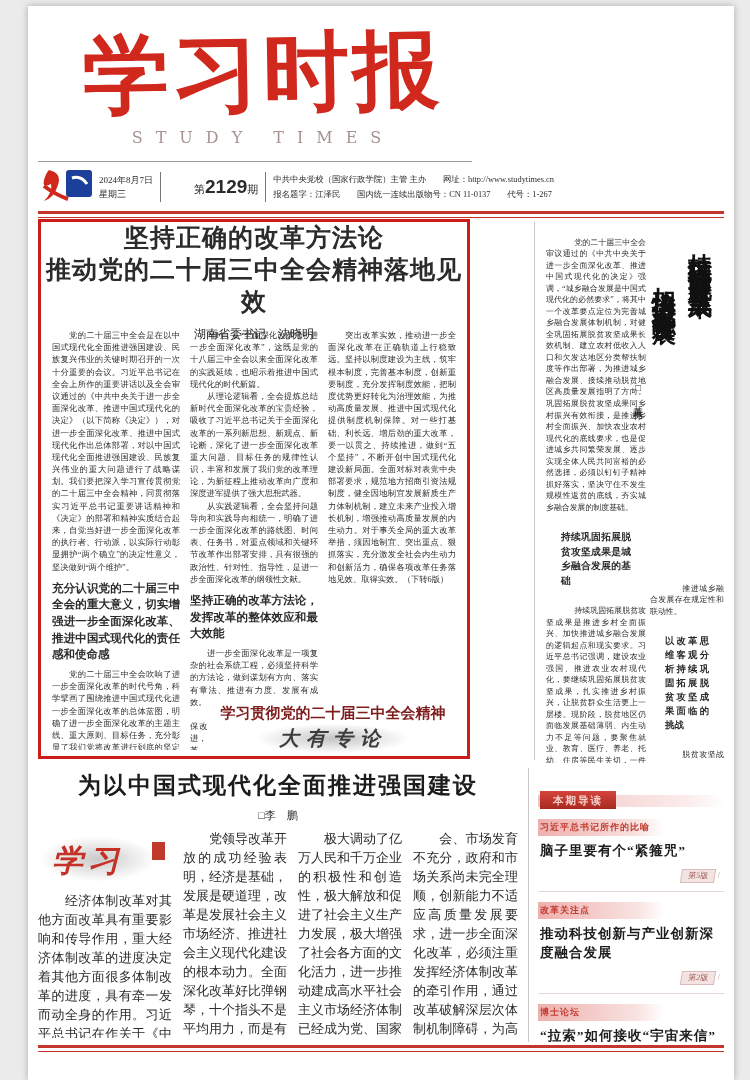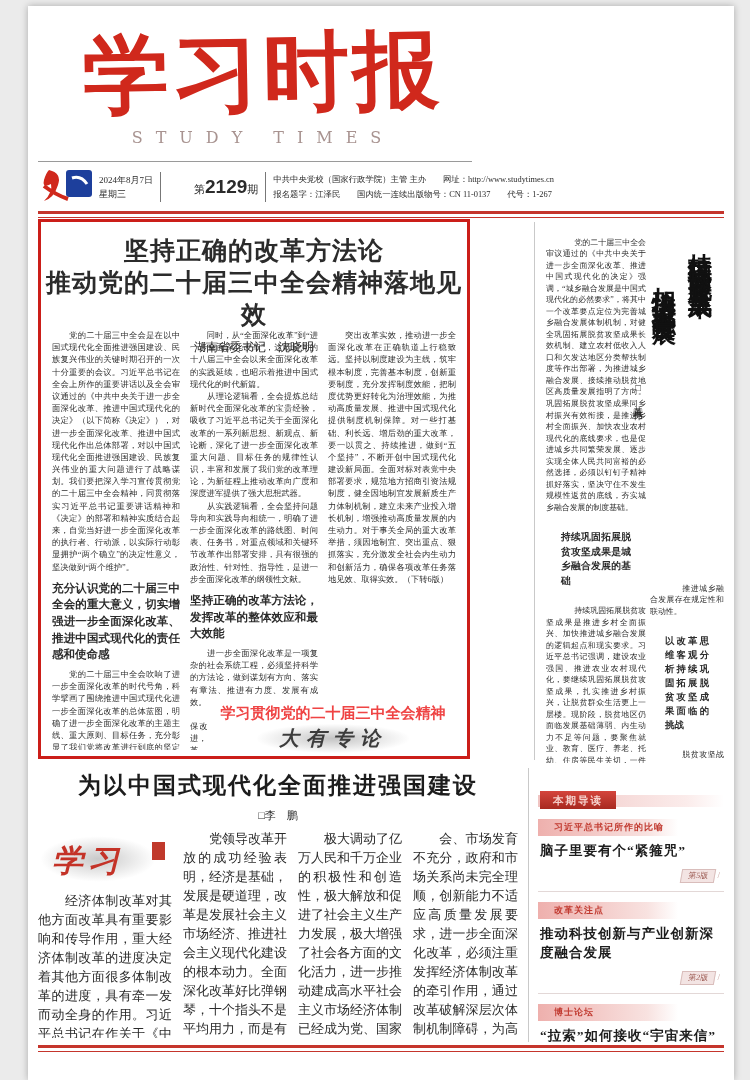--- a/index.html
+++ b/index.html
@@ -28,29 +28,29 @@
   .remarks{position:absolute;left:424px;top:28px;width:272px;height:174px;border:2px solid #c5352c;
       border-radius:6px;background:#fff;overflow:hidden;}
   .remarks-title{text-align:center;color:#c4342c;font-weight:bold;font-size:21px;margin-top:7px;
       letter-spacing:3px;font-family:"Liberation Sans",sans-serif;}
   .remarks-body{padding:4px 10px 0 10px;font-size:9.2px;line-height:1.6;color:#7d3e37;
       text-align:justify;white-space:pre-wrap;}
   
   .main-box{position:absolute;left:10px;top:213px;width:426px;height:534px;border:3px solid #cb1e19;background:#fff;}
   .main-h{ text-align:center;font-weight:bold;font-size:25px;letter-spacing:1px;
       font-family:"Liberation Sans",sans-serif;line-height:1.25;}
-  .main-h1{margin-top:13px;} .main-h2{margin-top:1px;}
+  .main-h1{} .main-h2{margin-top:1px;}
   .main-byline{text-align:center;font-size:12px;margin-top:9px;color:#222;}
   .main-cols{position:absolute;left:11px;right:11px;top:108px;bottom:6px;display:flex;gap:10px;overflow:hidden;}
   .mcol{flex:1;overflow:hidden;}
   .mtext{font-size:8.3px;line-height:1.47;text-align:justify;white-space:pre-wrap;color:#2e2e2e;}
   .msub{font-size:11.5px;font-weight:bold;line-height:1.45;margin:6px 0;text-align:justify;}
   .stamp{position:absolute;right:8px;bottom:3px;width:252px;background:#fff;text-align:center;
       padding-top:5px;z-index:2;}
-  .stamp-line{color:#ef4444;font-weight:bold;font-size:15px;white-space:nowrap;
+  .stamp-line{color:#7f1d1d;font-weight:bold;font-size:15px;white-space:nowrap;
       font-family:"Liberation Sans",sans-serif;}
   .stamp-brush{display:inline-block;margin-top:1px;font-size:20px;font-weight:bold;font-style:italic;
       color:#3c3c3c;letter-spacing:7px;padding:1px 22px;
       background:radial-gradient(ellipse at center,#c4c4c4 0%,rgba(196,196,196,0) 72%);}
   
   .right-article{position:absolute;left:518px;top:213px;width:178px;height:544px;}
   .ra-left{position:absolute;left:0;top:6px;width:100px;height:538px;font-size:7.9px;line-height:1.46;
       text-align:justify;white-space:pre-wrap;overflow:hidden;}
   .ra-sub{font-weight:bold;font-size:9.8px;line-height:1.5;margin:5px 15px;white-space:normal;}
   .ra-headline{position:absolute;right:4px;top:14px;height:430px;writing-mode:vertical-rl;color:#111;}
@@ -76,21 +76,21 @@
   .ba-logo-seal{position:absolute;left:112px;top:10px;width:13px;height:18px;background:#c0392b;
       color:#fff;font-size:6px;line-height:9px;text-align:center;overflow:hidden;}
   
   .digest-strip{position:absolute;left:510px;top:789px;width:186px;height:12px;
       background:linear-gradient(90deg,#f0c4c2,#fbeceb 80%,#fff);}
   .digest-tab{position:absolute;left:512px;top:785px;width:76px;height:18px;
       background:linear-gradient(#d4453c,#a82920);color:#f6d2cd;font-size:10.5px;font-weight:bold;
       text-align:center;line-height:18px;letter-spacing:2px;font-family:"Liberation Sans",sans-serif;}
   .digest{position:absolute;left:510px;top:810px;width:186px;height:226px;overflow:hidden;}
   .d-cat{display:inline-block;background:linear-gradient(90deg,#eeb0ad,#f8e2e0 78%,rgba(248,226,224,0));
-      color:#c13a30;font-size:9px;padding:2px 14px 2px 16px;font-weight:bold;letter-spacing:1px;
+      color:#c13a30;font-size:9px;padding:2px 14px 2px 2px;font-weight:bold;letter-spacing:1px;
       font-family:"Liberation Sans",sans-serif;min-width:110px;}
   .d-title{font-weight:bold;font-size:13.5px;line-height:1.4;margin:6px 0 3px 2px;letter-spacing:1px;color:#1d1d1d;}
   .d-page{text-align:right;margin:2px 4px 0 0;}
   .d-chip{display:inline-block;font-size:8px;color:#9c5a52;background:#f3e4e3;border:1px solid #d9bdbb;
       padding:0 6px;line-height:12px;transform:skewX(-10deg);}
   .d-slash{color:#c9a3a0;font-size:9px;margin-left:2px;}
   .d-div{border-top:1px solid #e3d8d7;margin:8px 0 7px 0;}
   
   .vrule{position:absolute;width:1px;background:#c9c9c9;}
   .vrule1{left:506px;top:216px;height:538px;}

